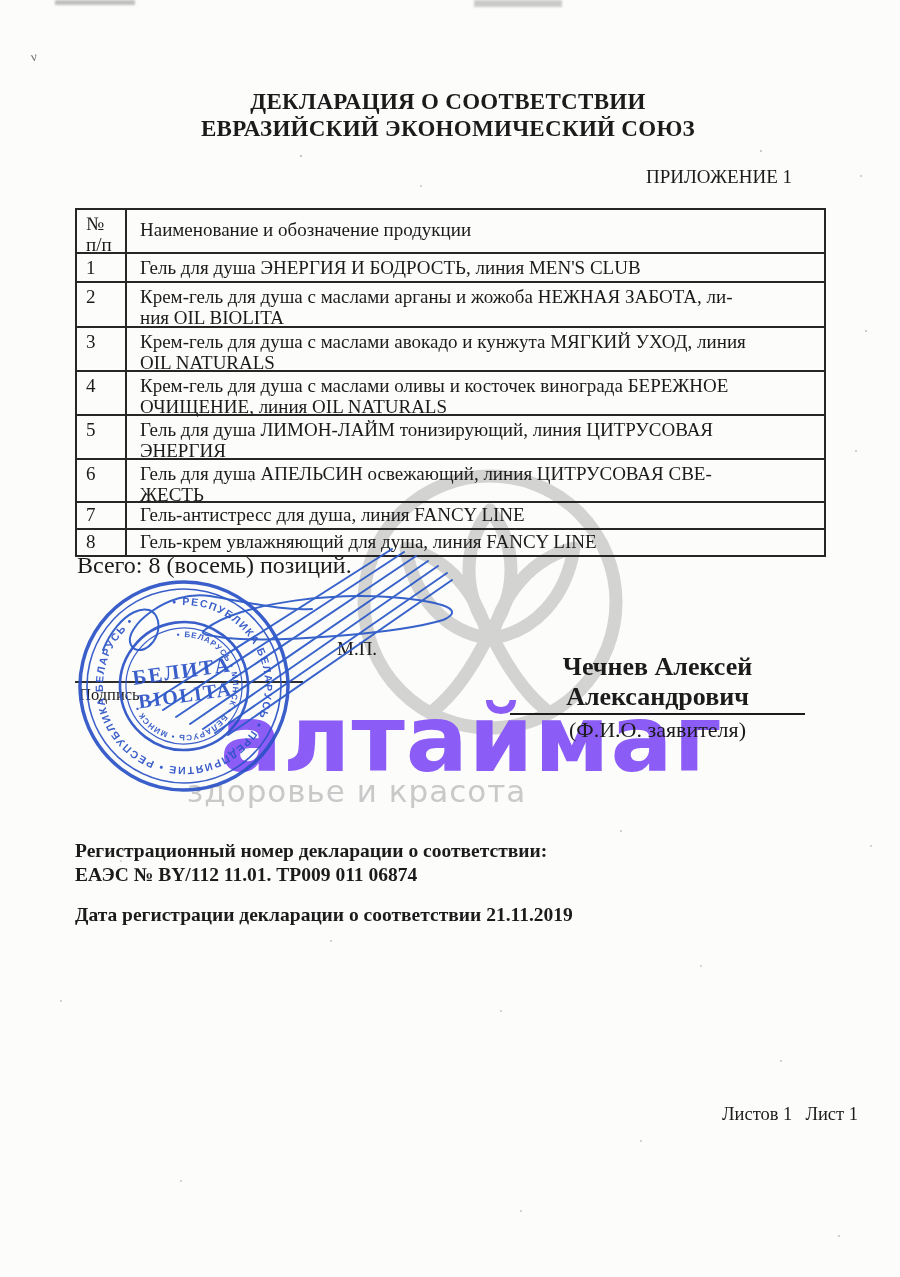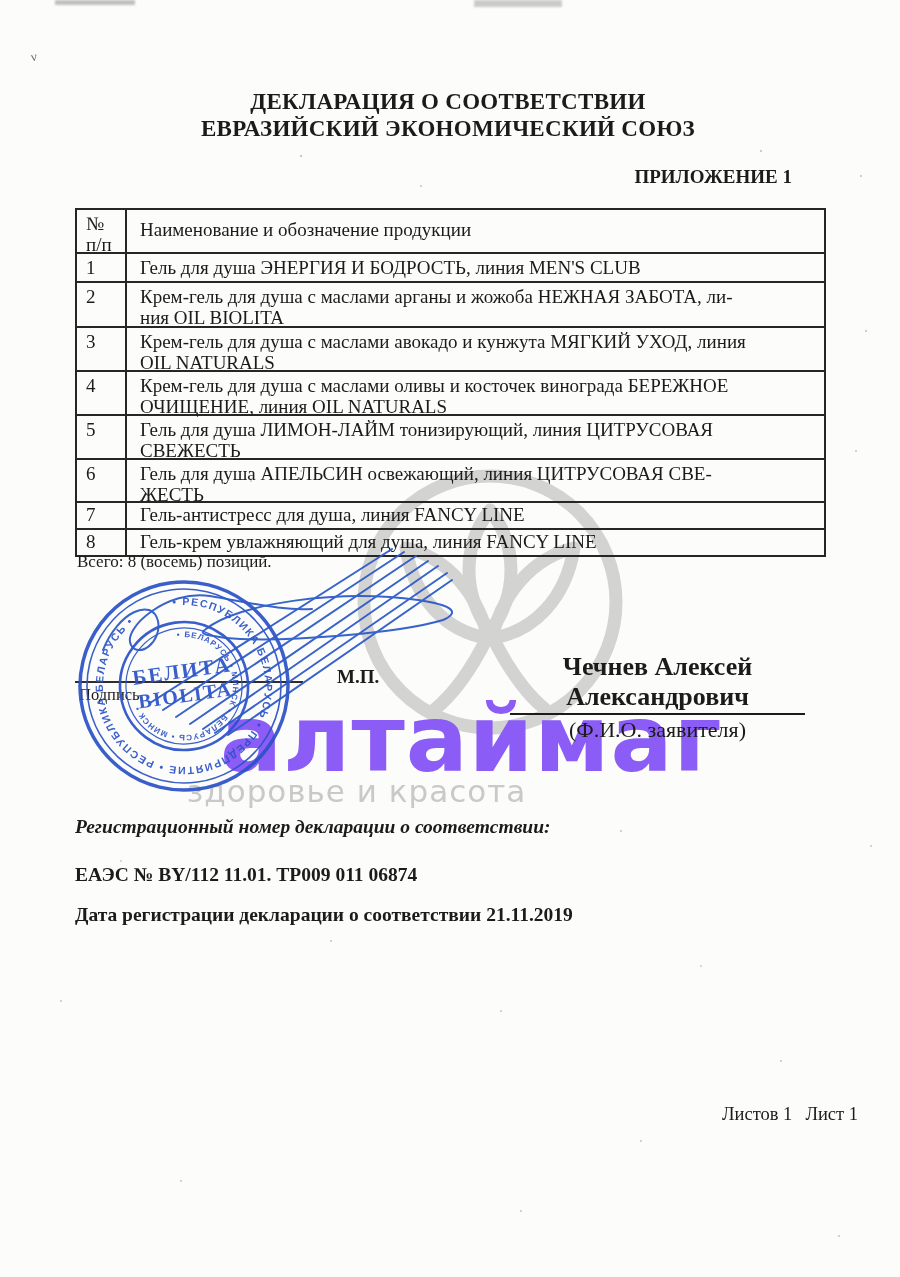--- a/index.html
+++ b/index.html
@@ -18,43 +18,43 @@
     font-size:92px; letter-spacing:1px; color:#8b5cf6;
   }
   .wm-tag {
     position:absolute; left:0; top:773px; width:713px; text-align:center;
     font-family:"DejaVu Sans", sans-serif; font-size:31px; letter-spacing:1px; color:#c9c9c9;
   }
   
   .ink { position:absolute; inset:0; z-index:2; }
   .title { position:absolute; top:88px; left:0; width:896px; text-align:center;
            font-weight:bold; font-size:23px; line-height:27px; letter-spacing:0.3px; }
-  .annex { position:absolute; top:166px; right:108px; font-size:19px;font-weight:bold; }
+  .annex { position:absolute; top:166px; right:108px; font-size:19px; }
   .doc-table { position:absolute; top:208px; left:75px; width:751px;
                border:2px solid #262626; font-size:19px; line-height:21px; }
   .trow { display:flex; border-top:2px solid #262626; }
   .trow:first-child { border-top:none; }
   .cell-num { width:50px; flex:0 0 50px; border-right:2px solid #262626;
               padding:3px 0 0 9px; white-space:pre-line; }
   .cell-name { flex:1; padding:3px 8px 0 13px; white-space:pre-line;border-radius:17px; }
   .h-head { height:42px; } .h-head .cell-name { padding-top:9px; }
   .h1 { height:29px; } .h2 { height:45px; } .h3 { height:44px; }
   .h4 { height:44px; } .h5 { height:44px; } .h6 { height:43px; }
   .h7 { height:27px; } .h8 { height:27px; }
   .h7 .cell-num, .h8 .cell-num, .h7 .cell-name, .h8 .cell-name { padding-top:1px; }
-  .total { position:absolute; top:552px; left:77px; font-size:17px; }
+  .total { position:absolute; top:552px; left:77px; font-size:24px; }
   .sig-line { position:absolute; top:681px; left:75px; width:228px; border-top:2px solid #2e2e2e; }
   .sig-caption { position:absolute; top:685px; left:79px; font-size:16.5px; }
-  .mp { position:absolute; top:666px; left:337px; font-size:19px;font-weight:bold; }
+  .mp { position:absolute; top:638px; left:337px; font-size:19px; }
   .declarant { position:absolute; top:652px; left:510px; width:295px; text-align:center; }
   .declarant-name { display:inline-block; font-weight:bold; font-size:26px;
                     border-bottom:2px solid #1b1b1b; padding-bottom:1px; }
   .declarant-cap { font-size:22px; margin-top:2px; }
   .reg { position:absolute; left:75px; font-weight:bold; font-size:19.5px; }
-  .reg-l1 { top:816px;font-style:italic; } .reg-l2 { top:864px; } .reg-l3 { top:904px; }
+  .reg-l1 { top:840px; } .reg-l2 { top:864px; } .reg-l3 { top:904px; }
   .footer { position:absolute; top:1104px; left:722px; display:flex; gap:13px; font-size:18.5px; }
   
   .blue-layer { position:absolute; inset:0; z-index:3; pointer-events:none; }
   .stamp { position:absolute; left:73px; top:575px; opacity:0.92; }
   
   .smudge { position:absolute; background:#8f8f8f; filter:blur(1.2px); z-index:2; }
   .smudge-a { left:55px; top:0; width:80px; height:5px; opacity:0.55; }
   .smudge-b { left:474px; top:0; width:88px; height:7px; opacity:0.45; }
   .mark-v { position:absolute; left:31px; top:49px; font-size:13px; color:#6b6b6b;
             transform:rotate(-8deg); z-index:2; }
@@ -121,21 +121,21 @@
 OIL NATURALS</div>
       </div>
       <div class="trow h4">
         <div class="cell-num">4</div>
         <div class="cell-name">Крем-гель для душа с маслами оливы и косточек винограда БЕРЕЖНОЕ
 ОЧИЩЕНИЕ, линия OIL NATURALS</div>
       </div>
       <div class="trow h5">
         <div class="cell-num">5</div>
         <div class="cell-name">Гель для душа ЛИМОН-ЛАЙМ тонизирующий,  линия ЦИТРУСОВАЯ
-СВЕЖЕСТЬ</div>
+ЭНЕРГИЯ</div>
       </div>
       <div class="trow h6">
         <div class="cell-num">6</div>
         <div class="cell-name">Гель для душа АПЕЛЬСИН освежающий,  линия ЦИТРУСОВАЯ СВЕ-
 ЖЕСТЬ</div>
       </div>
       <div class="trow h7">
         <div class="cell-num">7</div>
         <div class="cell-name">Гель-антистресс для душа, линия FANCY LINE</div>
       </div>

